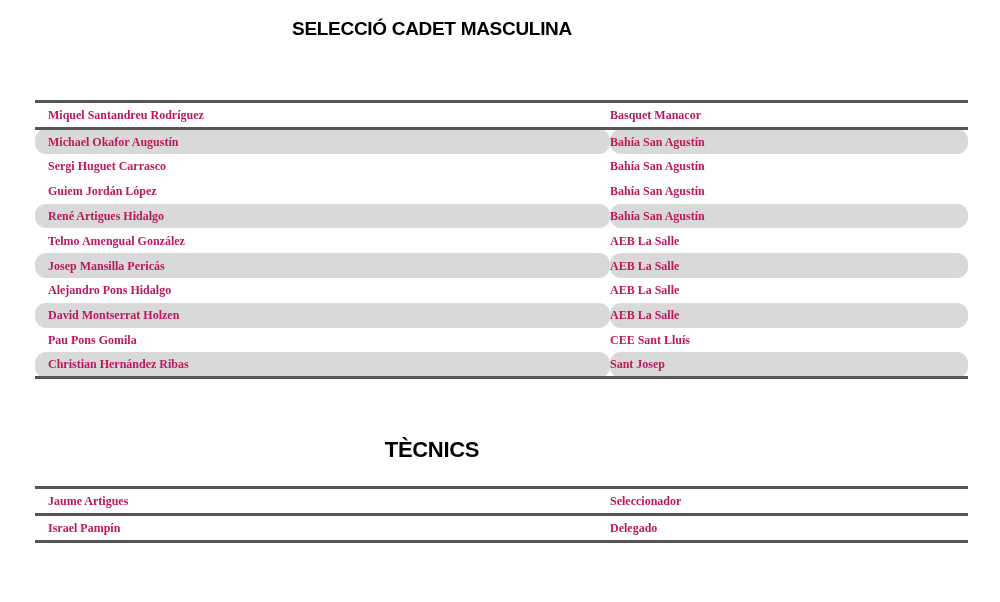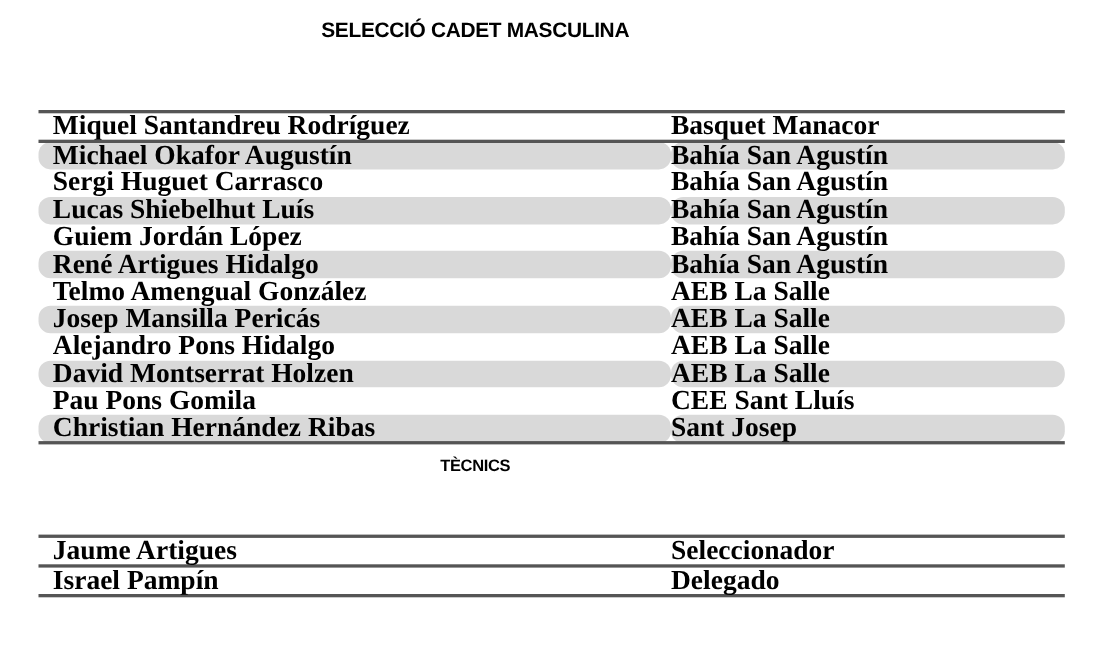--- a/index.html
+++ b/index.html
@@ -3,25 +3,25 @@
 <meta charset="utf-8">
 <style>
   html, body { margin:0; padding:0; background:#ffffff; }
   body { width:1000px; height:602px; position:relative; overflow:hidden; }
   .heading {
     position:absolute; left:0; width:864px; text-align:center;
     font-family:"Liberation Sans", "DejaVu Sans", sans-serif;
     font-weight:bold; color:#000; letter-spacing:-0.3px;
   }
   .h-main { top:18px; font-size:19px; }
-  .h-sub { top:415px; font-size:15px; }
+  .h-sub { top:437px; font-size:22px; }
   table.roster {
     position:absolute; left:35px; width:933px; border-collapse:collapse;
     font-family:"Liberation Serif", "DejaVu Serif", serif;
-    font-weight:bold; font-size:25px; color:#000000;
+    font-weight:bold; font-size:12px; color:#be185d;
   }
   table.roster tr { height:24.8px; }
   table.roster td { padding:0 0 0 13px; line-height:24px; vertical-align:middle; white-space:nowrap; }
   table.roster td.col2 { padding-left:0; }
   table.roster tr.shaded td { background:#d9d9d9;border-radius:11px; }
   .t1 { top:100px; border-top:3px solid #555; border-bottom:3px solid #555; }
   .t1 tr.first td { border-bottom:3px solid #555; }
   .t2 { top:486px; border-top:3px solid #555; border-bottom:3px solid #555; }
   .t2 tr.first td { border-bottom:3px solid #555; }
   .t2 { font-family:"Liberation Serif", "DejaVu Serif", serif; }
@@ -37,24 +37,20 @@
       <tr class="first">
     <td class="col1">Miquel Santandreu Rodríguez</td>
     <td class="col2">Basquet Manacor</td>
   </tr>
   <tr class="shaded">
     <td class="col1">Michael Okafor Augustín</td>
     <td class="col2">Bahía San Agustín</td>
   </tr>
   <tr>
     <td class="col1">Sergi Huguet Carrasco</td>
-    <td class="col2">Bahía San Agustín</td>
-  </tr>
-  <tr class="shaded">
-    <td class="col1">Lucas Shiebelhut Luís</td>
     <td class="col2">Bahía San Agustín</td>
   </tr>
   <tr>
     <td class="col1">Guiem Jordán López</td>
     <td class="col2">Bahía San Agustín</td>
   </tr>
   <tr class="shaded">
     <td class="col1">René Artigues Hidalgo</td>
     <td class="col2">Bahía San Agustín</td>
   </tr>

